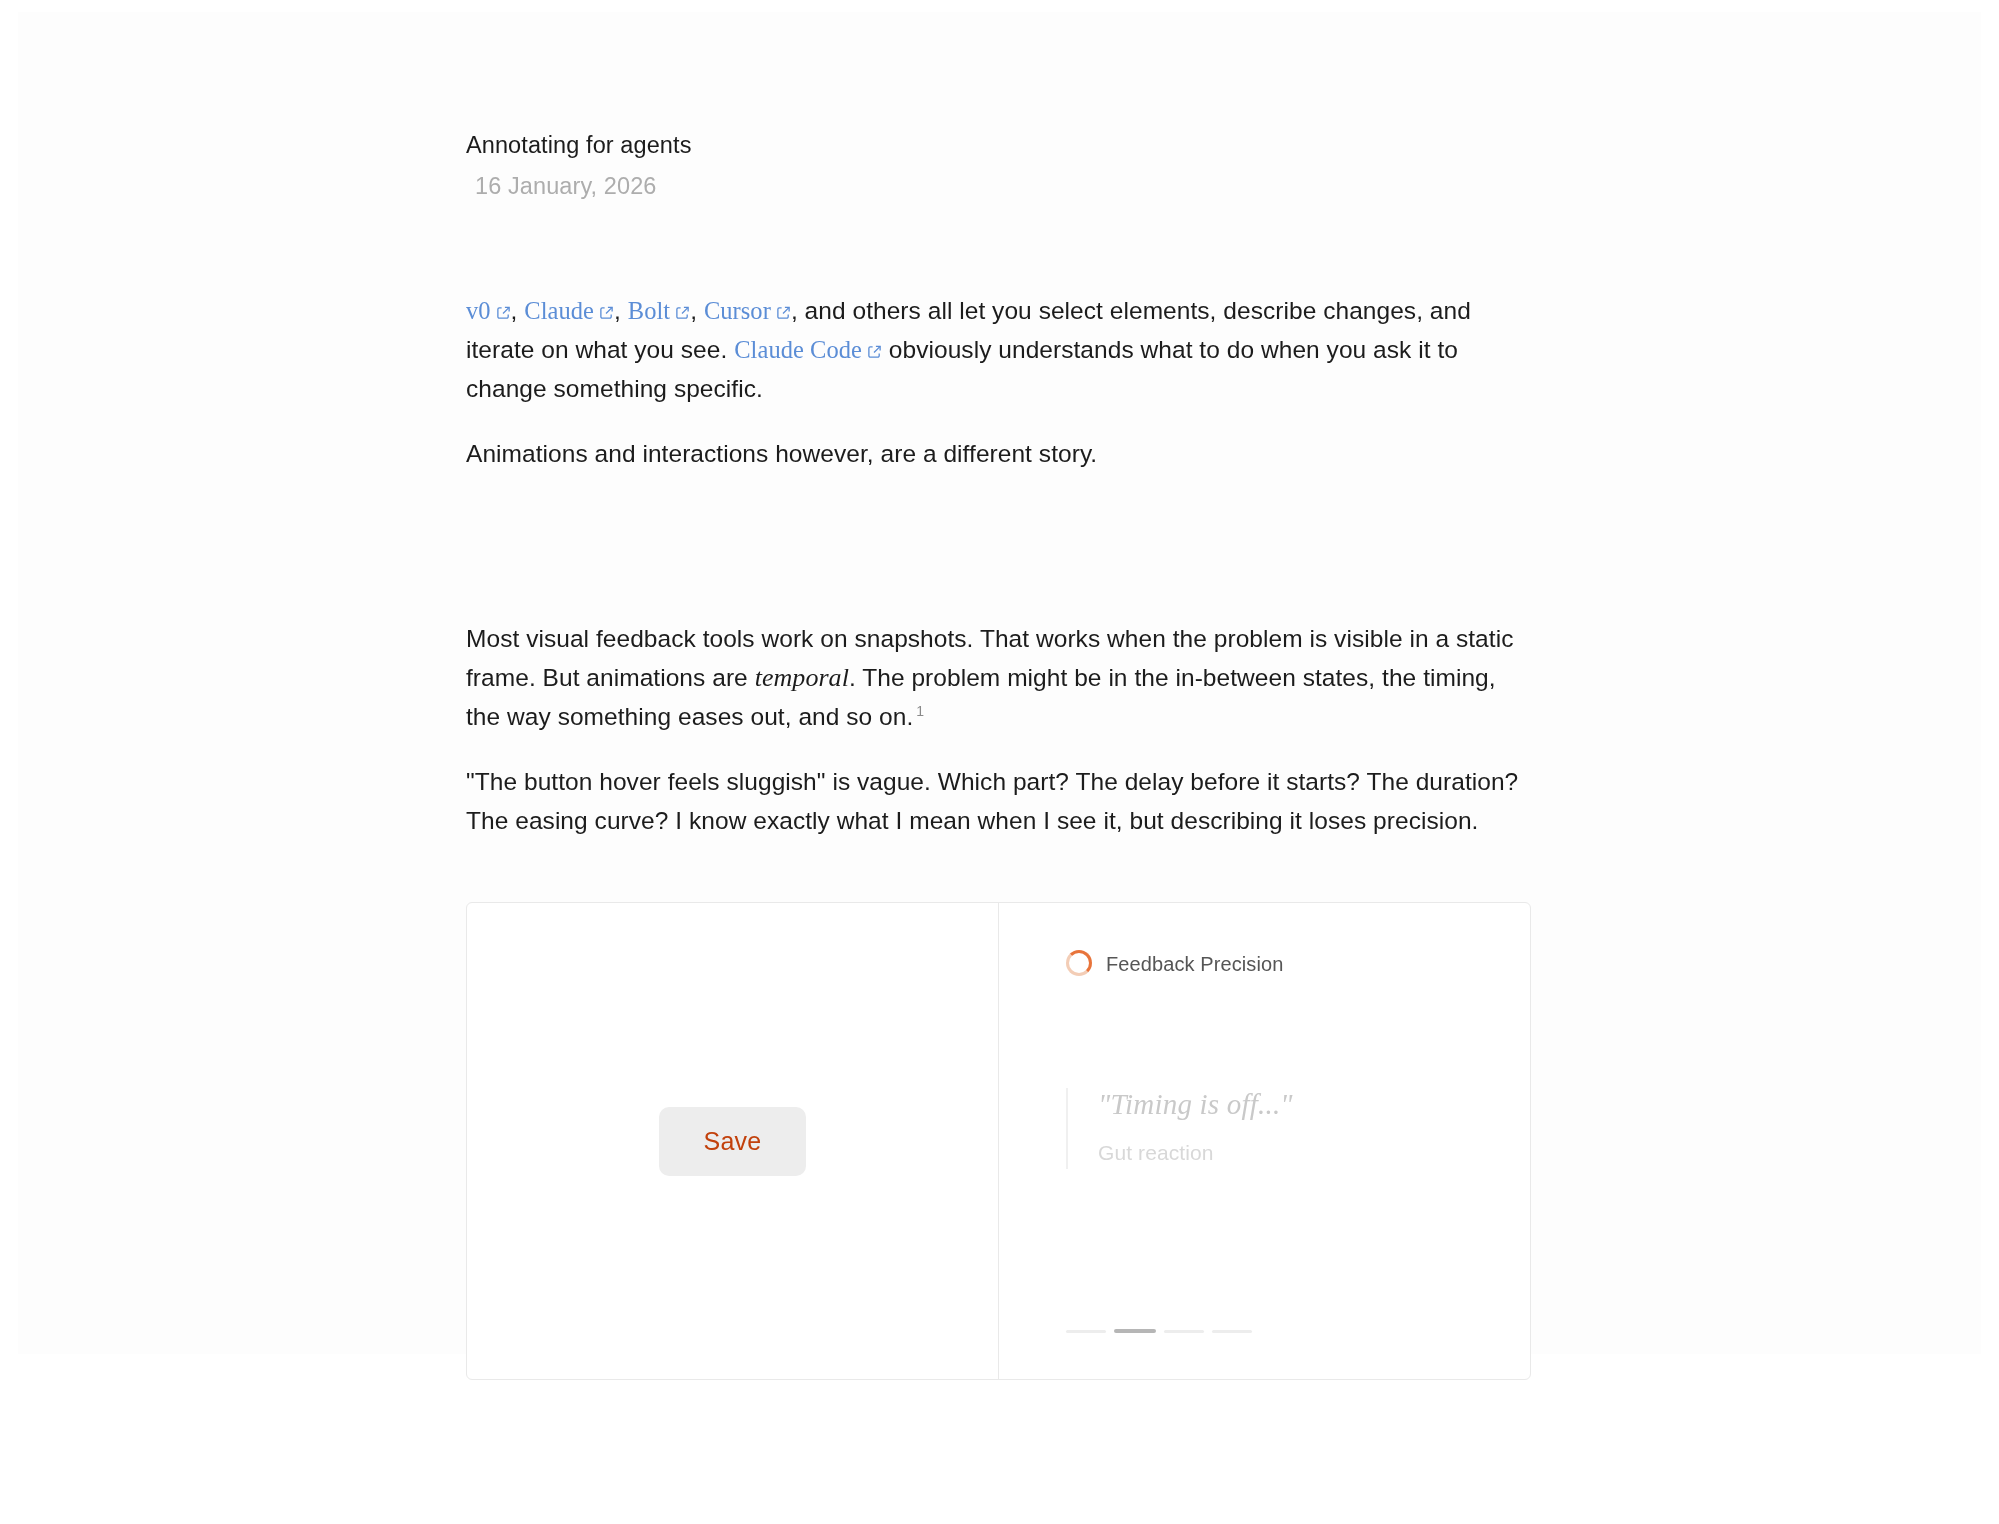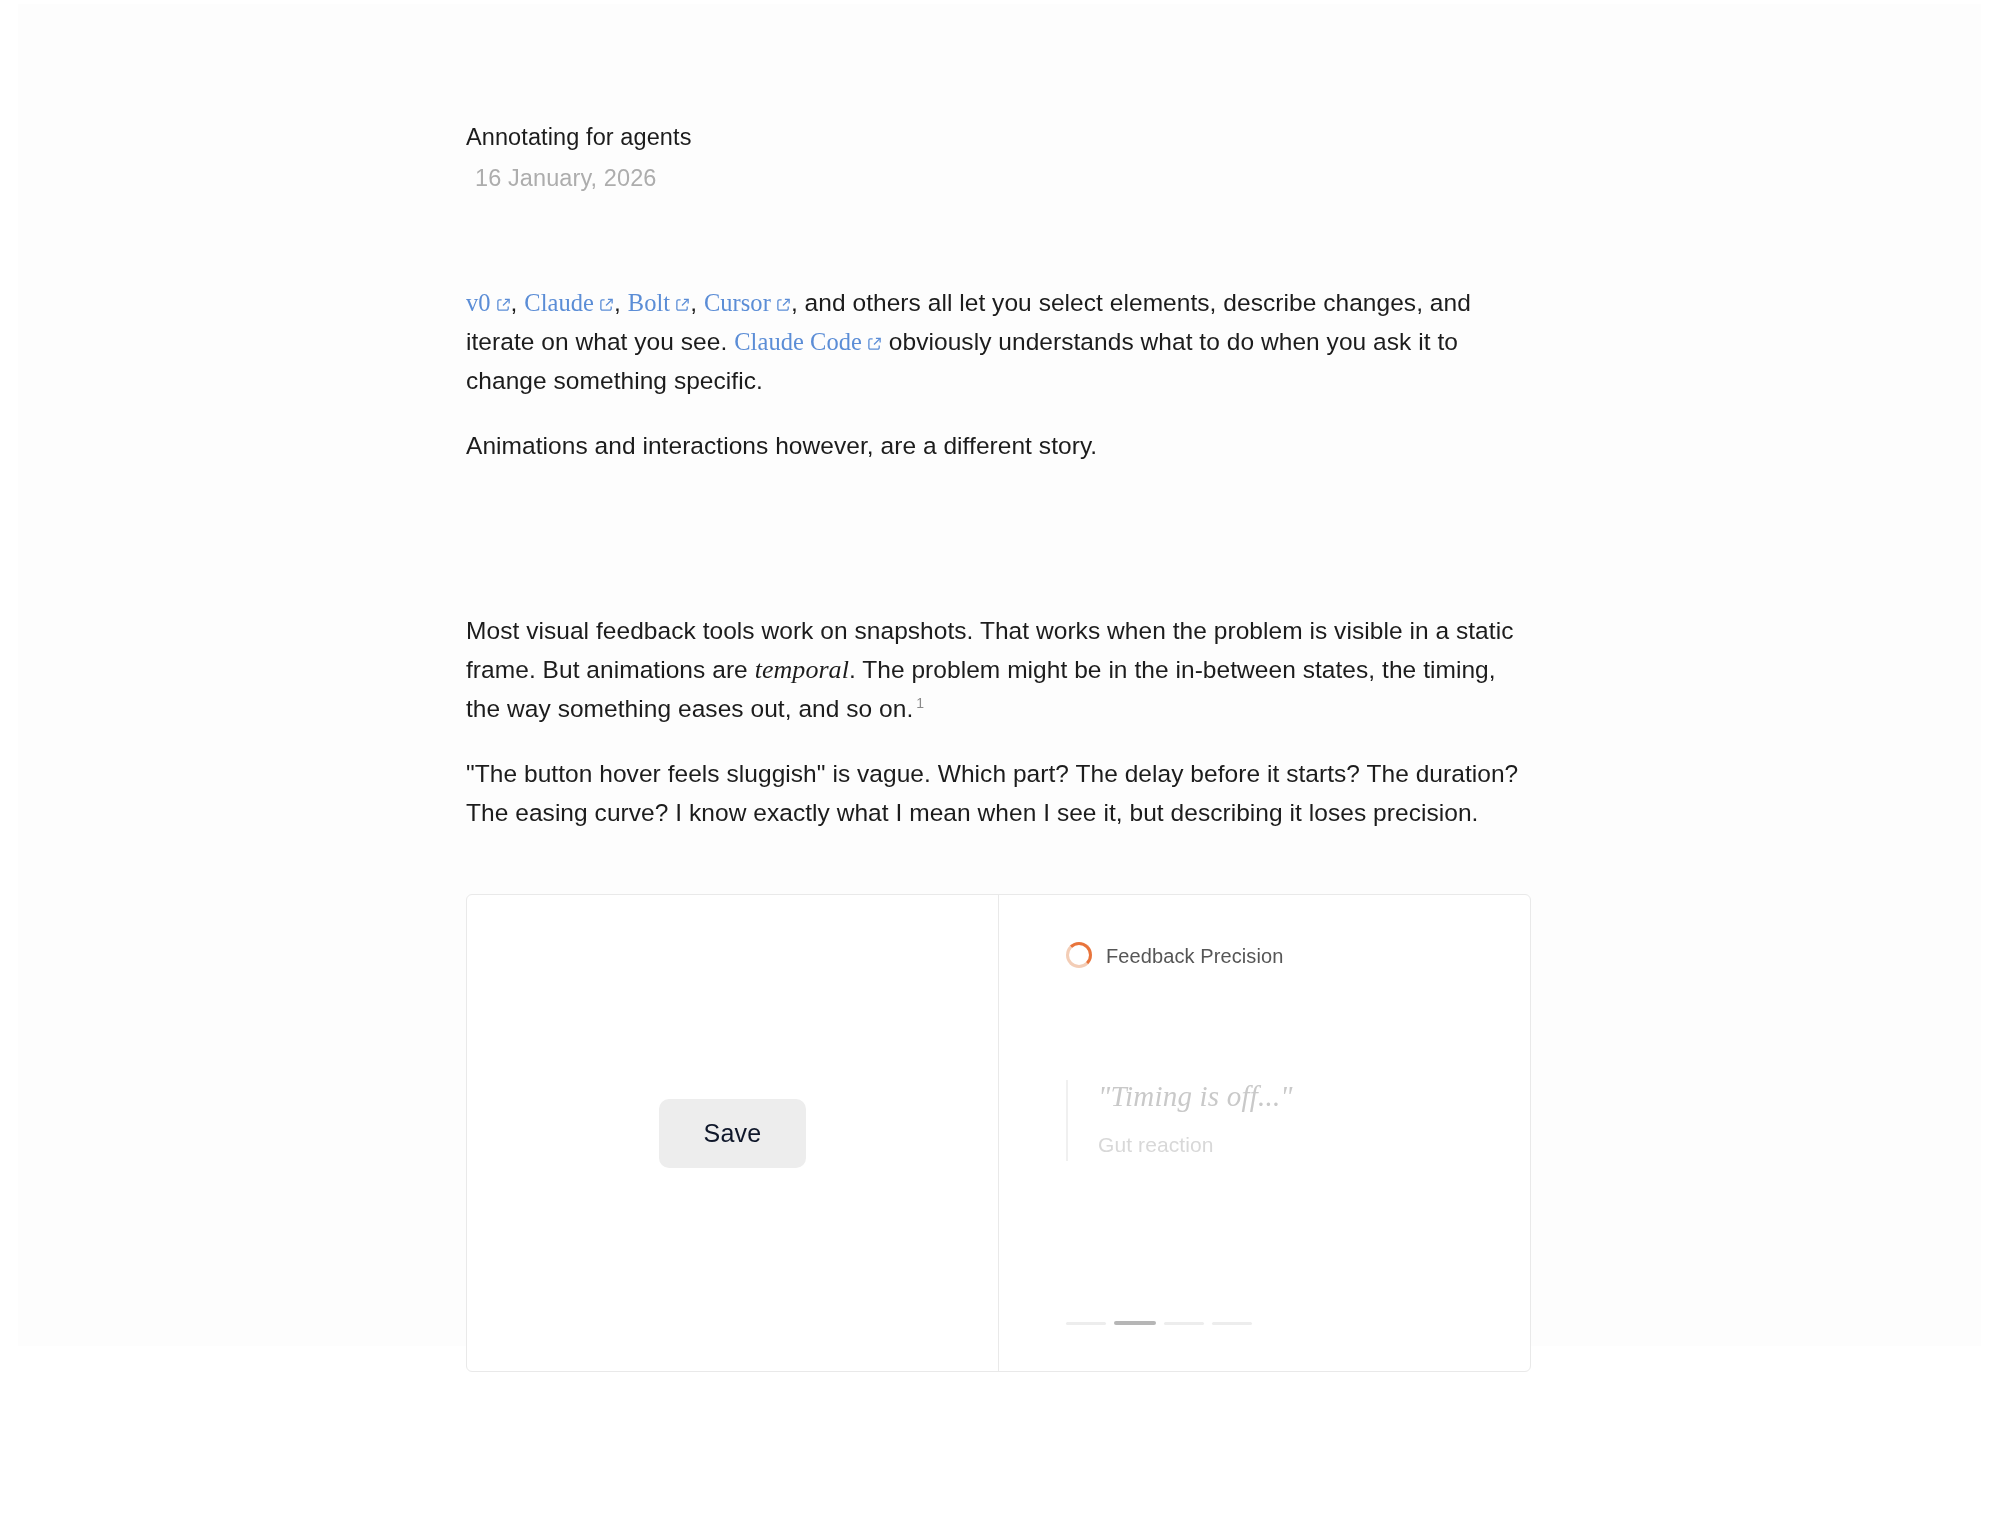--- a/index.html
+++ b/index.html
@@ -10,21 +10,21 @@
   body {
     width: 1999px;
     height: 1524px;
     font-family: "Liberation Sans", sans-serif;
     color: #1c1c1c;
     overflow: hidden;
     position: relative;
   }
   .page {
     position: absolute;
-    left: 0; top: 4px;
+    left: 0; top: 12px;
     width: 1999px;
     height: 1342px;
     background: #fdfdfd;
   }
   .content {
     position: absolute;
     left: 466px;
     top: 118px;
     width: 1065px;
   }
@@ -123,21 +123,21 @@
   .demo-left {
     width: 50%;
     border-right: 1px solid #e9e9e9;
     position: relative;
     display: flex;
     align-items: center;
     justify-content: center;
   }
   .save-btn {
     background: #ededed;
-    color: #0f172a;
+    color: #c2410c;
     border: none;
     border-radius: 10px;
     font-size: 25px;
     font-family: "Liberation Sans", sans-serif;
     padding: 22px 45px;
     cursor: pointer;
     line-height: 1;
     letter-spacing: 0.2px;
   }
   .demo-right {

